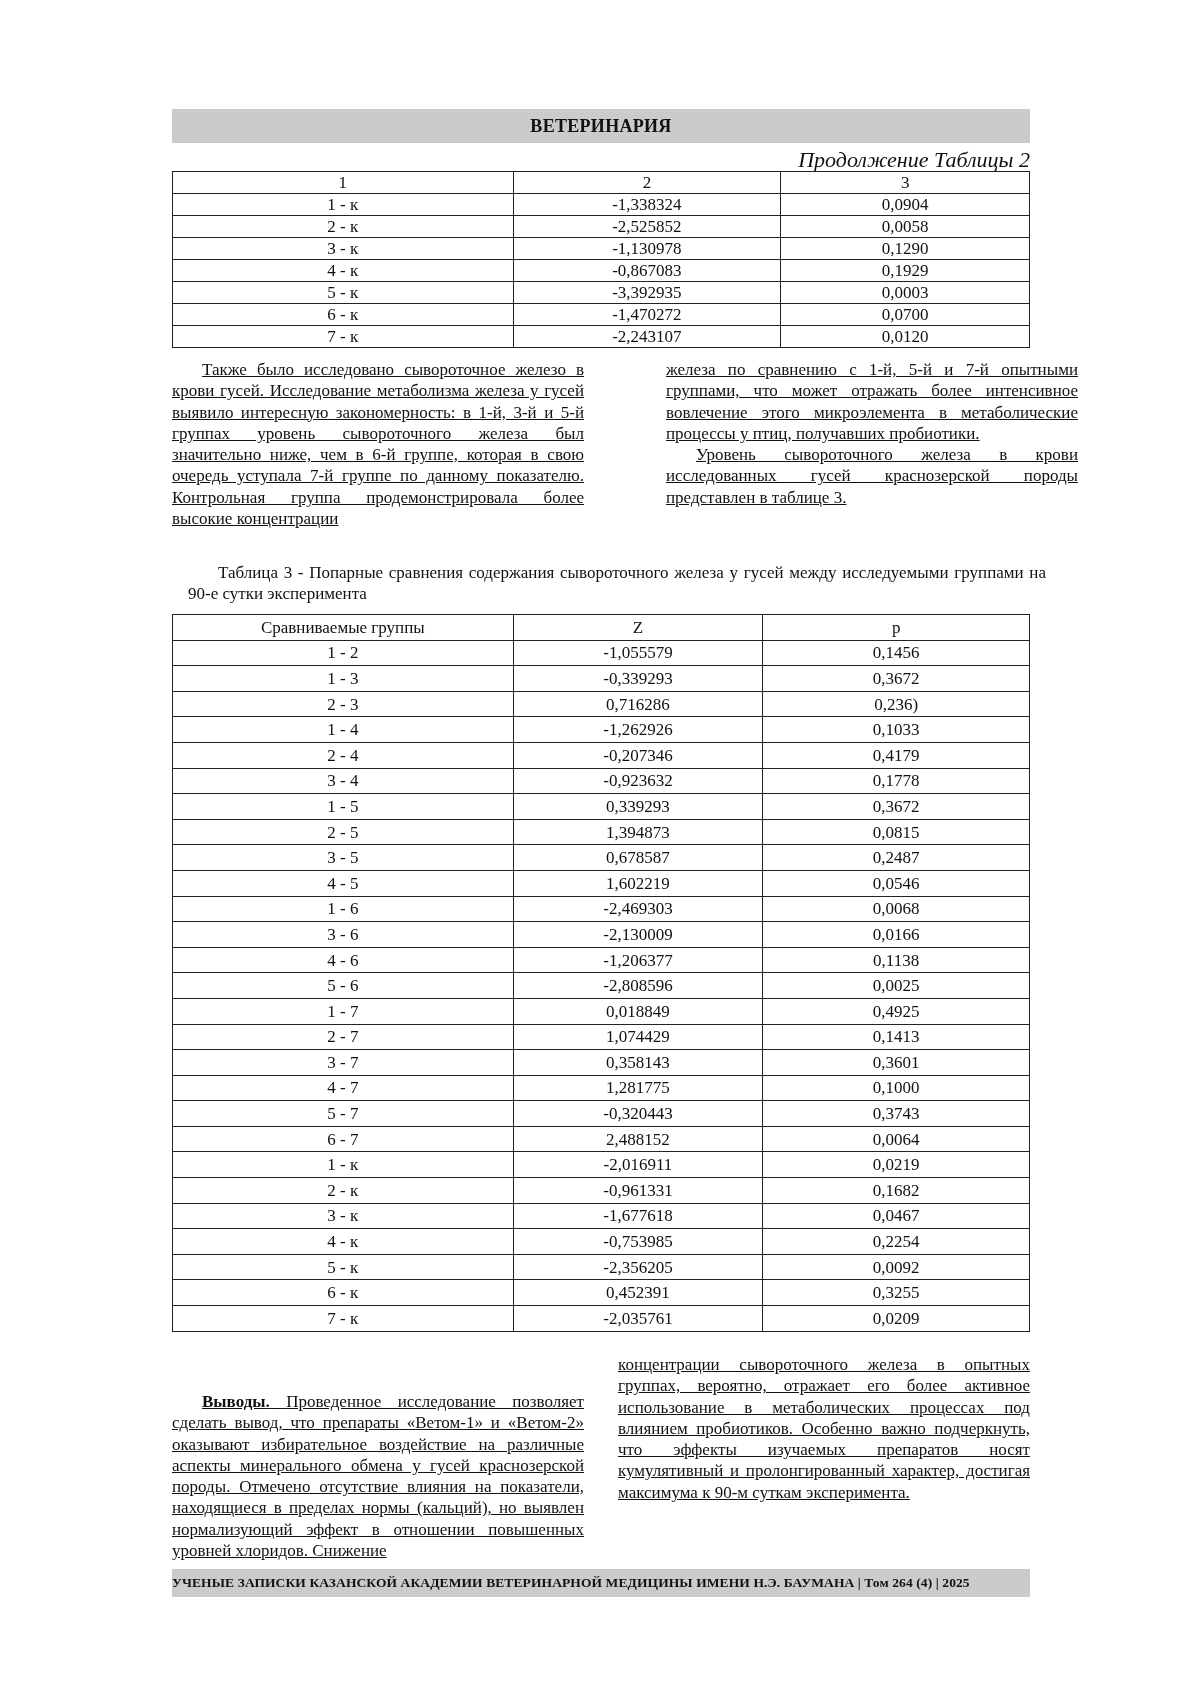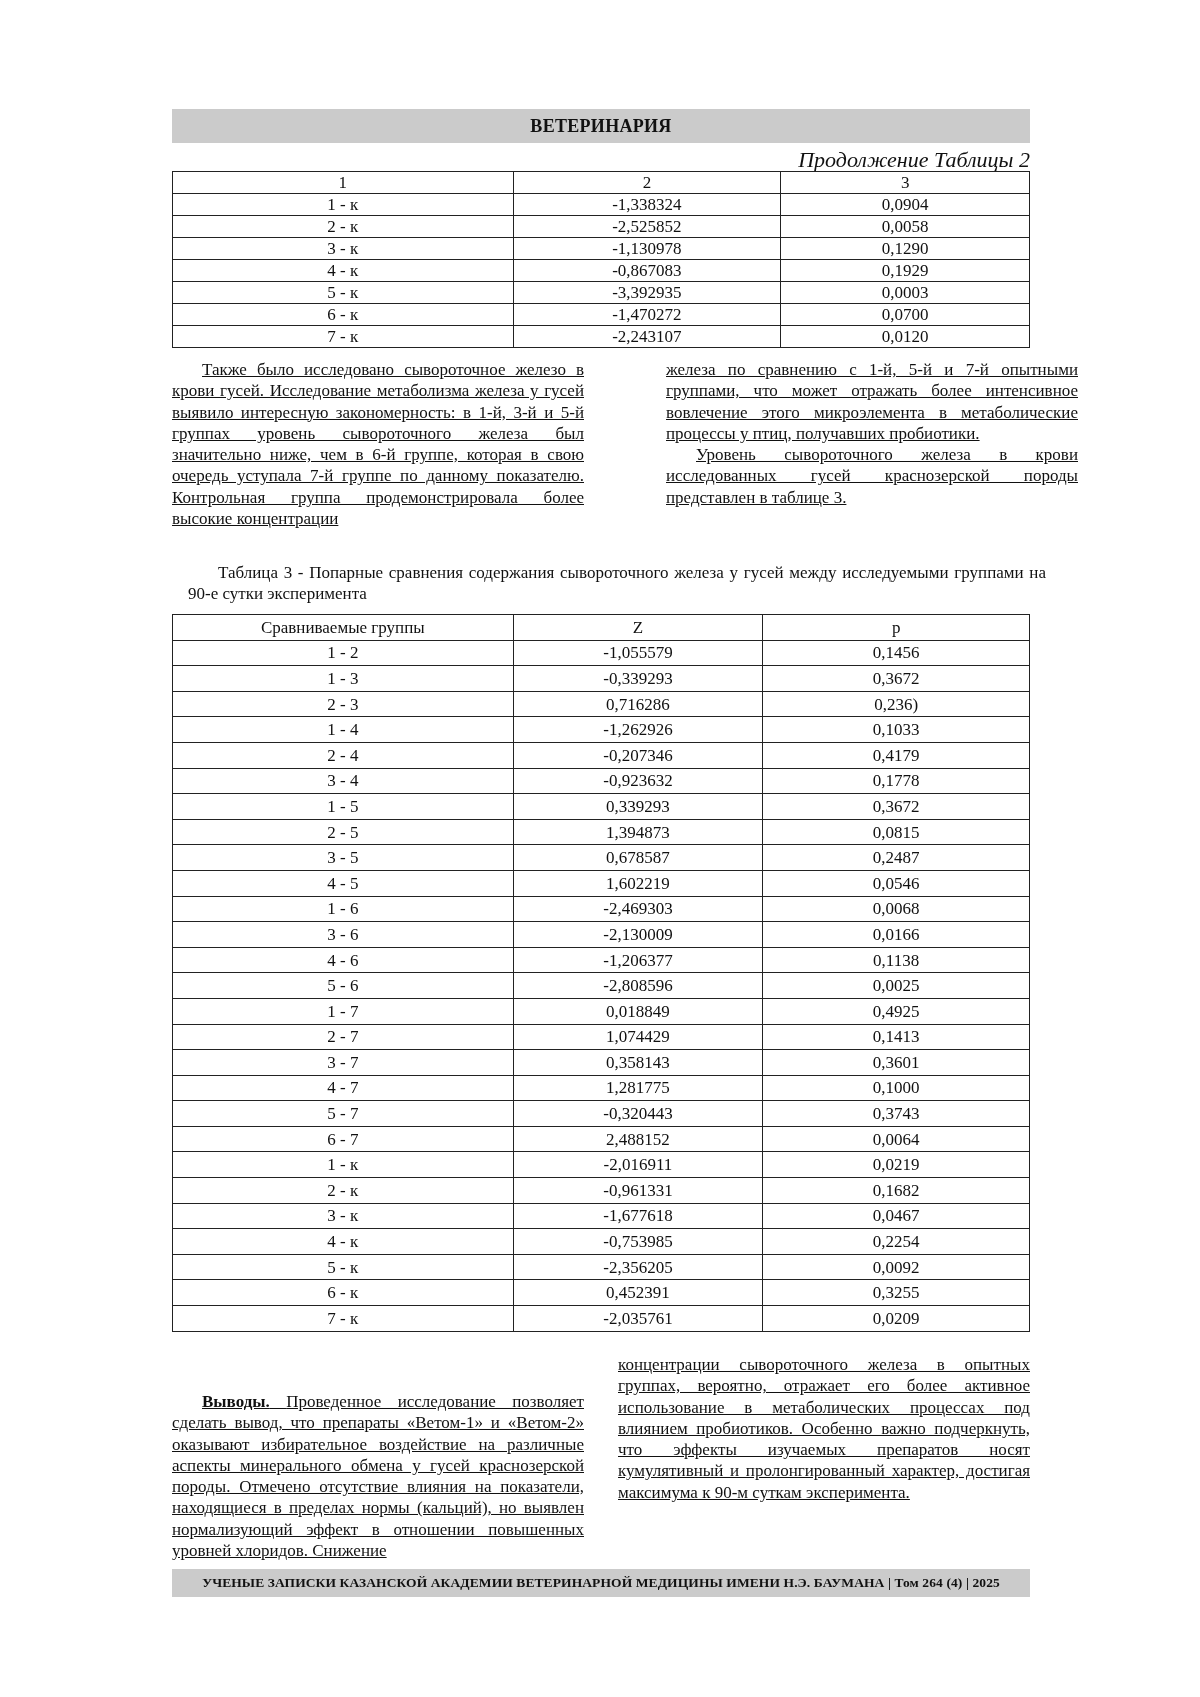--- a/index.html
+++ b/index.html
@@ -25,21 +25,21 @@
   .col-text p.noindent { text-indent: 0; }
   #para-left { top: 359px; left: 0; }
   #para-right { top: 359px; left: 446px; margin-left: 48px; }
   .table-title { position: absolute; top: 562px; left: 16px; width: 858px; font-size: 17px;
                  line-height: 21px; text-align: justify; }
   .table-title span.ind { display: inline-block; width: 30px; }
   #concl-left { top: 1354px; left: 0; margin-top: 37px; }
   #concl-right { top: 1354px; left: 446px; }
   .bold { font-weight: bold; }
   .footer-bar { position: absolute; top: 1569px; left: 0; width: 858px; height: 28px;
-                background: #cbcbcb; text-align: center; font-weight: bold; font-size: 13.5px;
+                background: #cbcbcb; font-weight: bold; font-size: 13.5px;
                 line-height: 28px; letter-spacing: 0.1px; }
 </style>
 </head>
 <body>
 
 <div class="page">
 
   <div class="section-bar">ВЕТЕРИНАРИЯ</div>
 
   <div class="cont-caption">Продолжение Таблицы 2</div>

